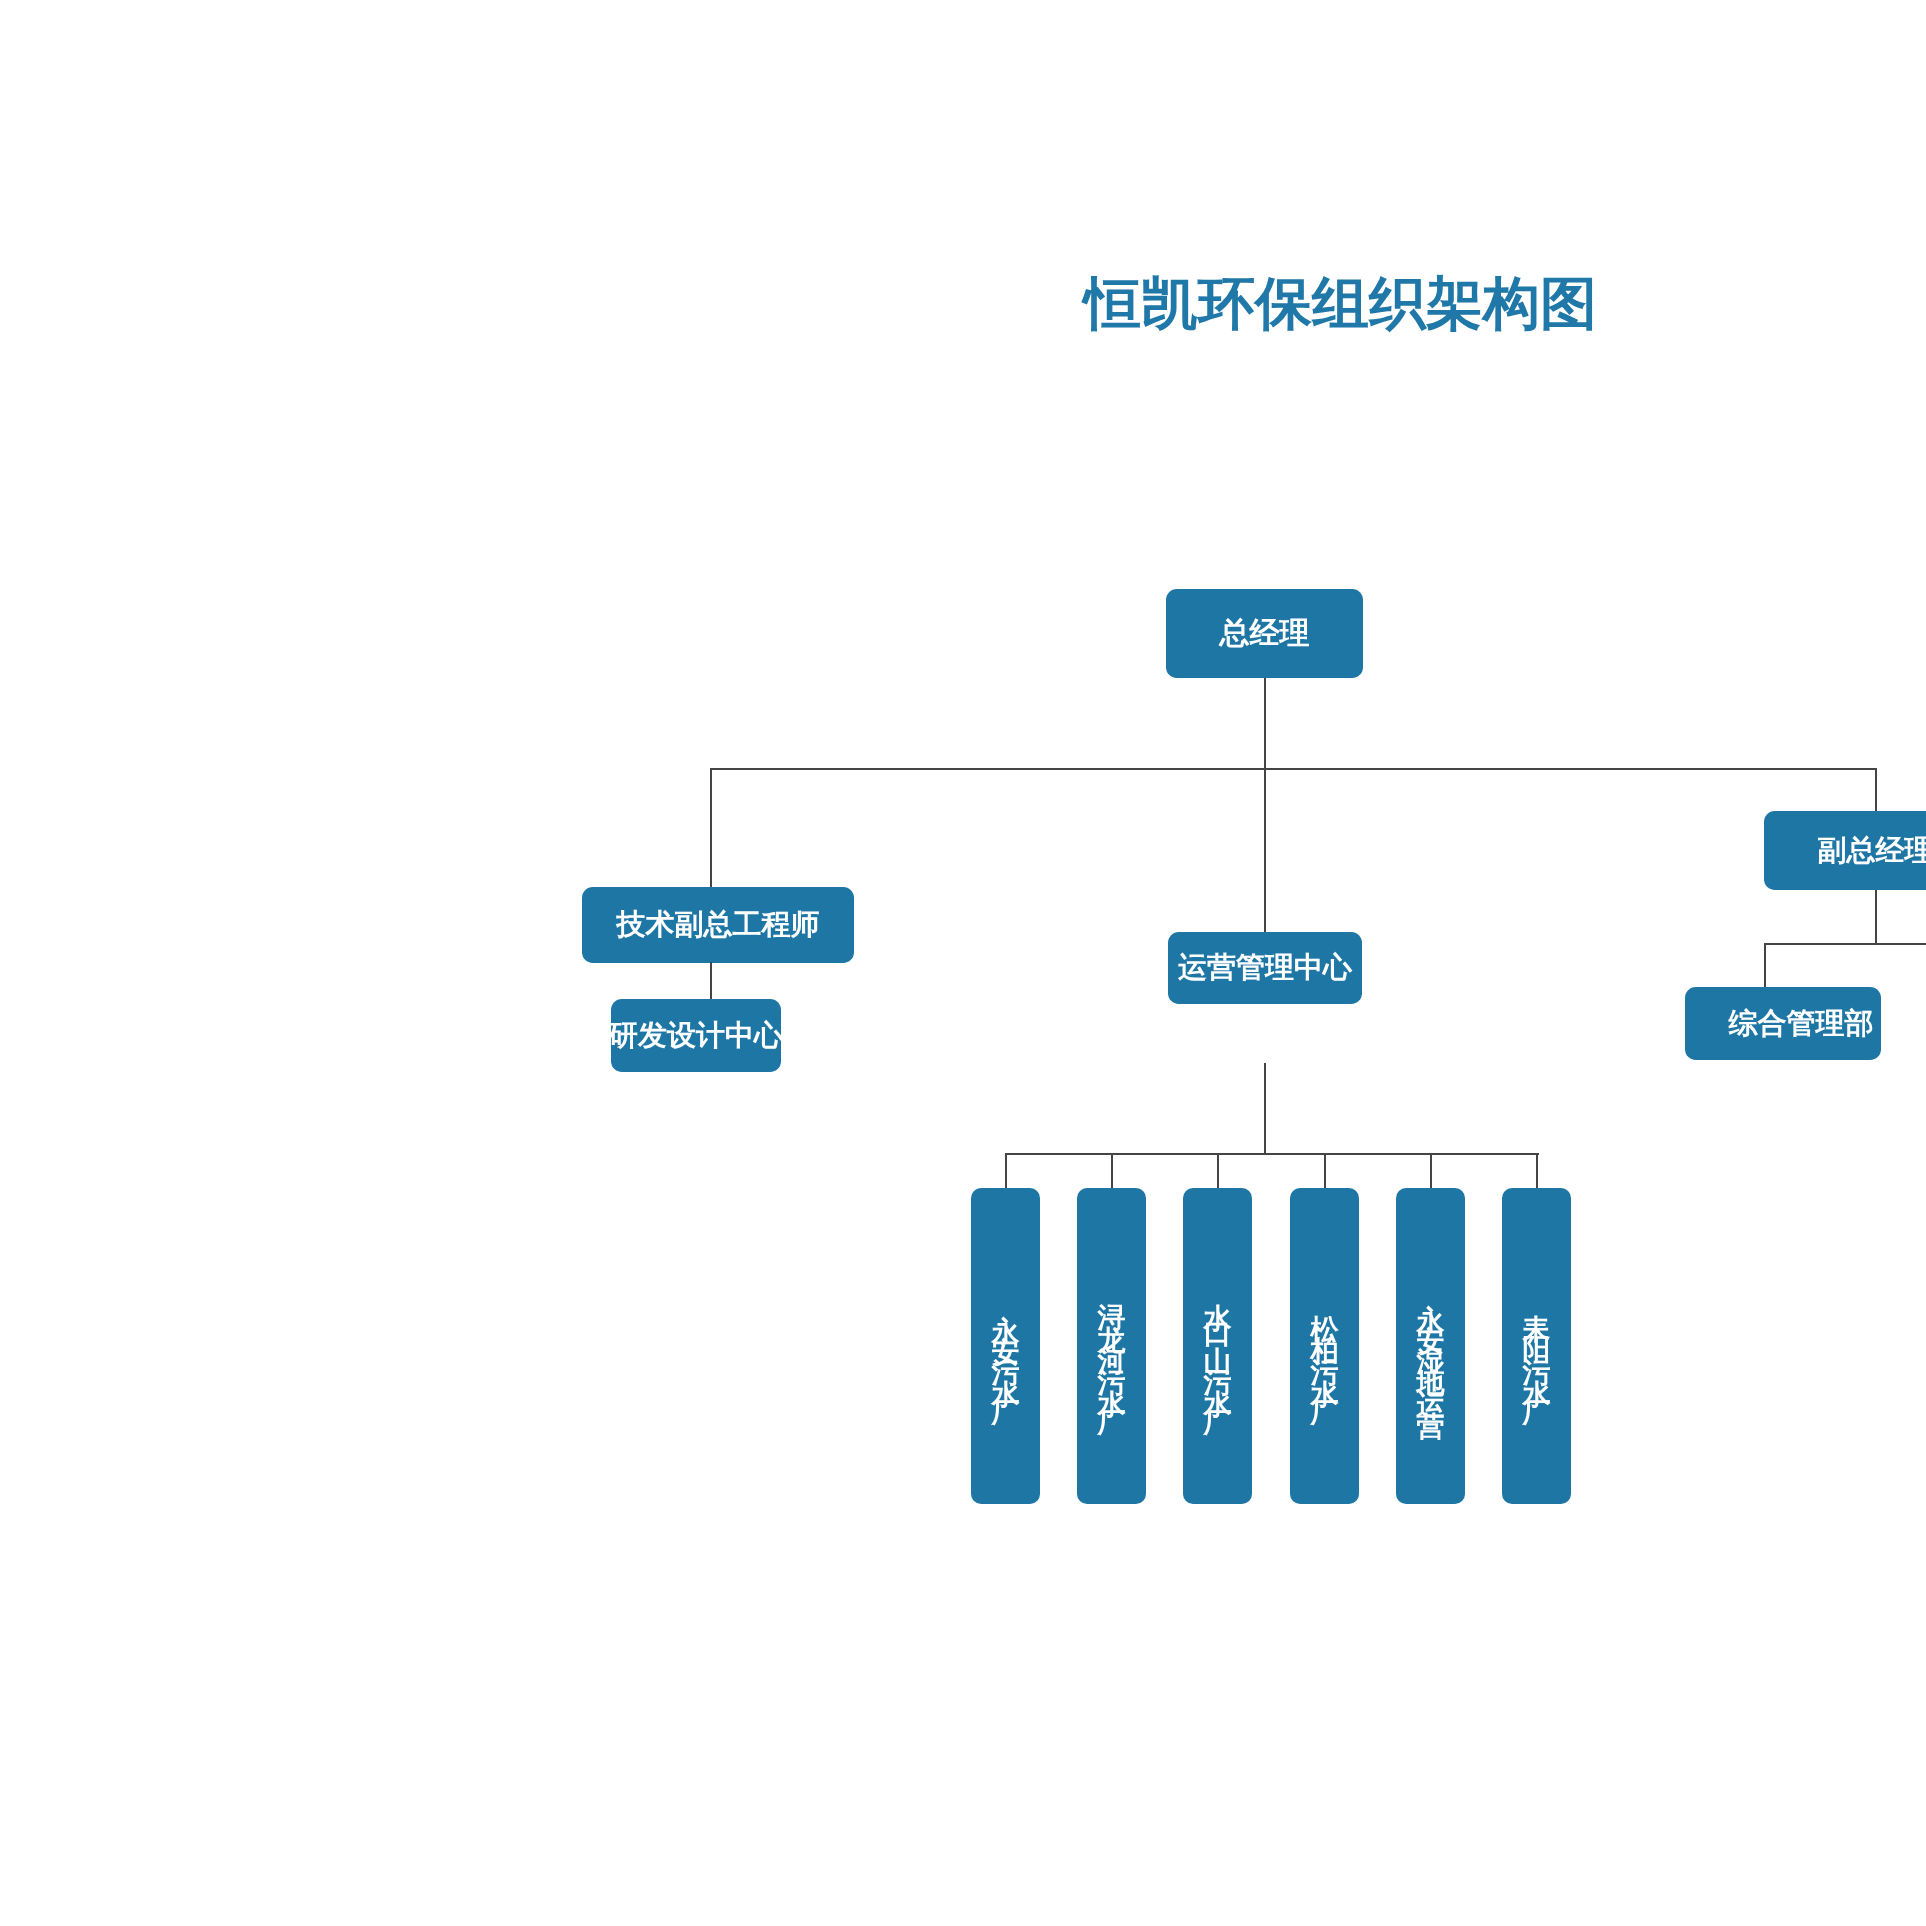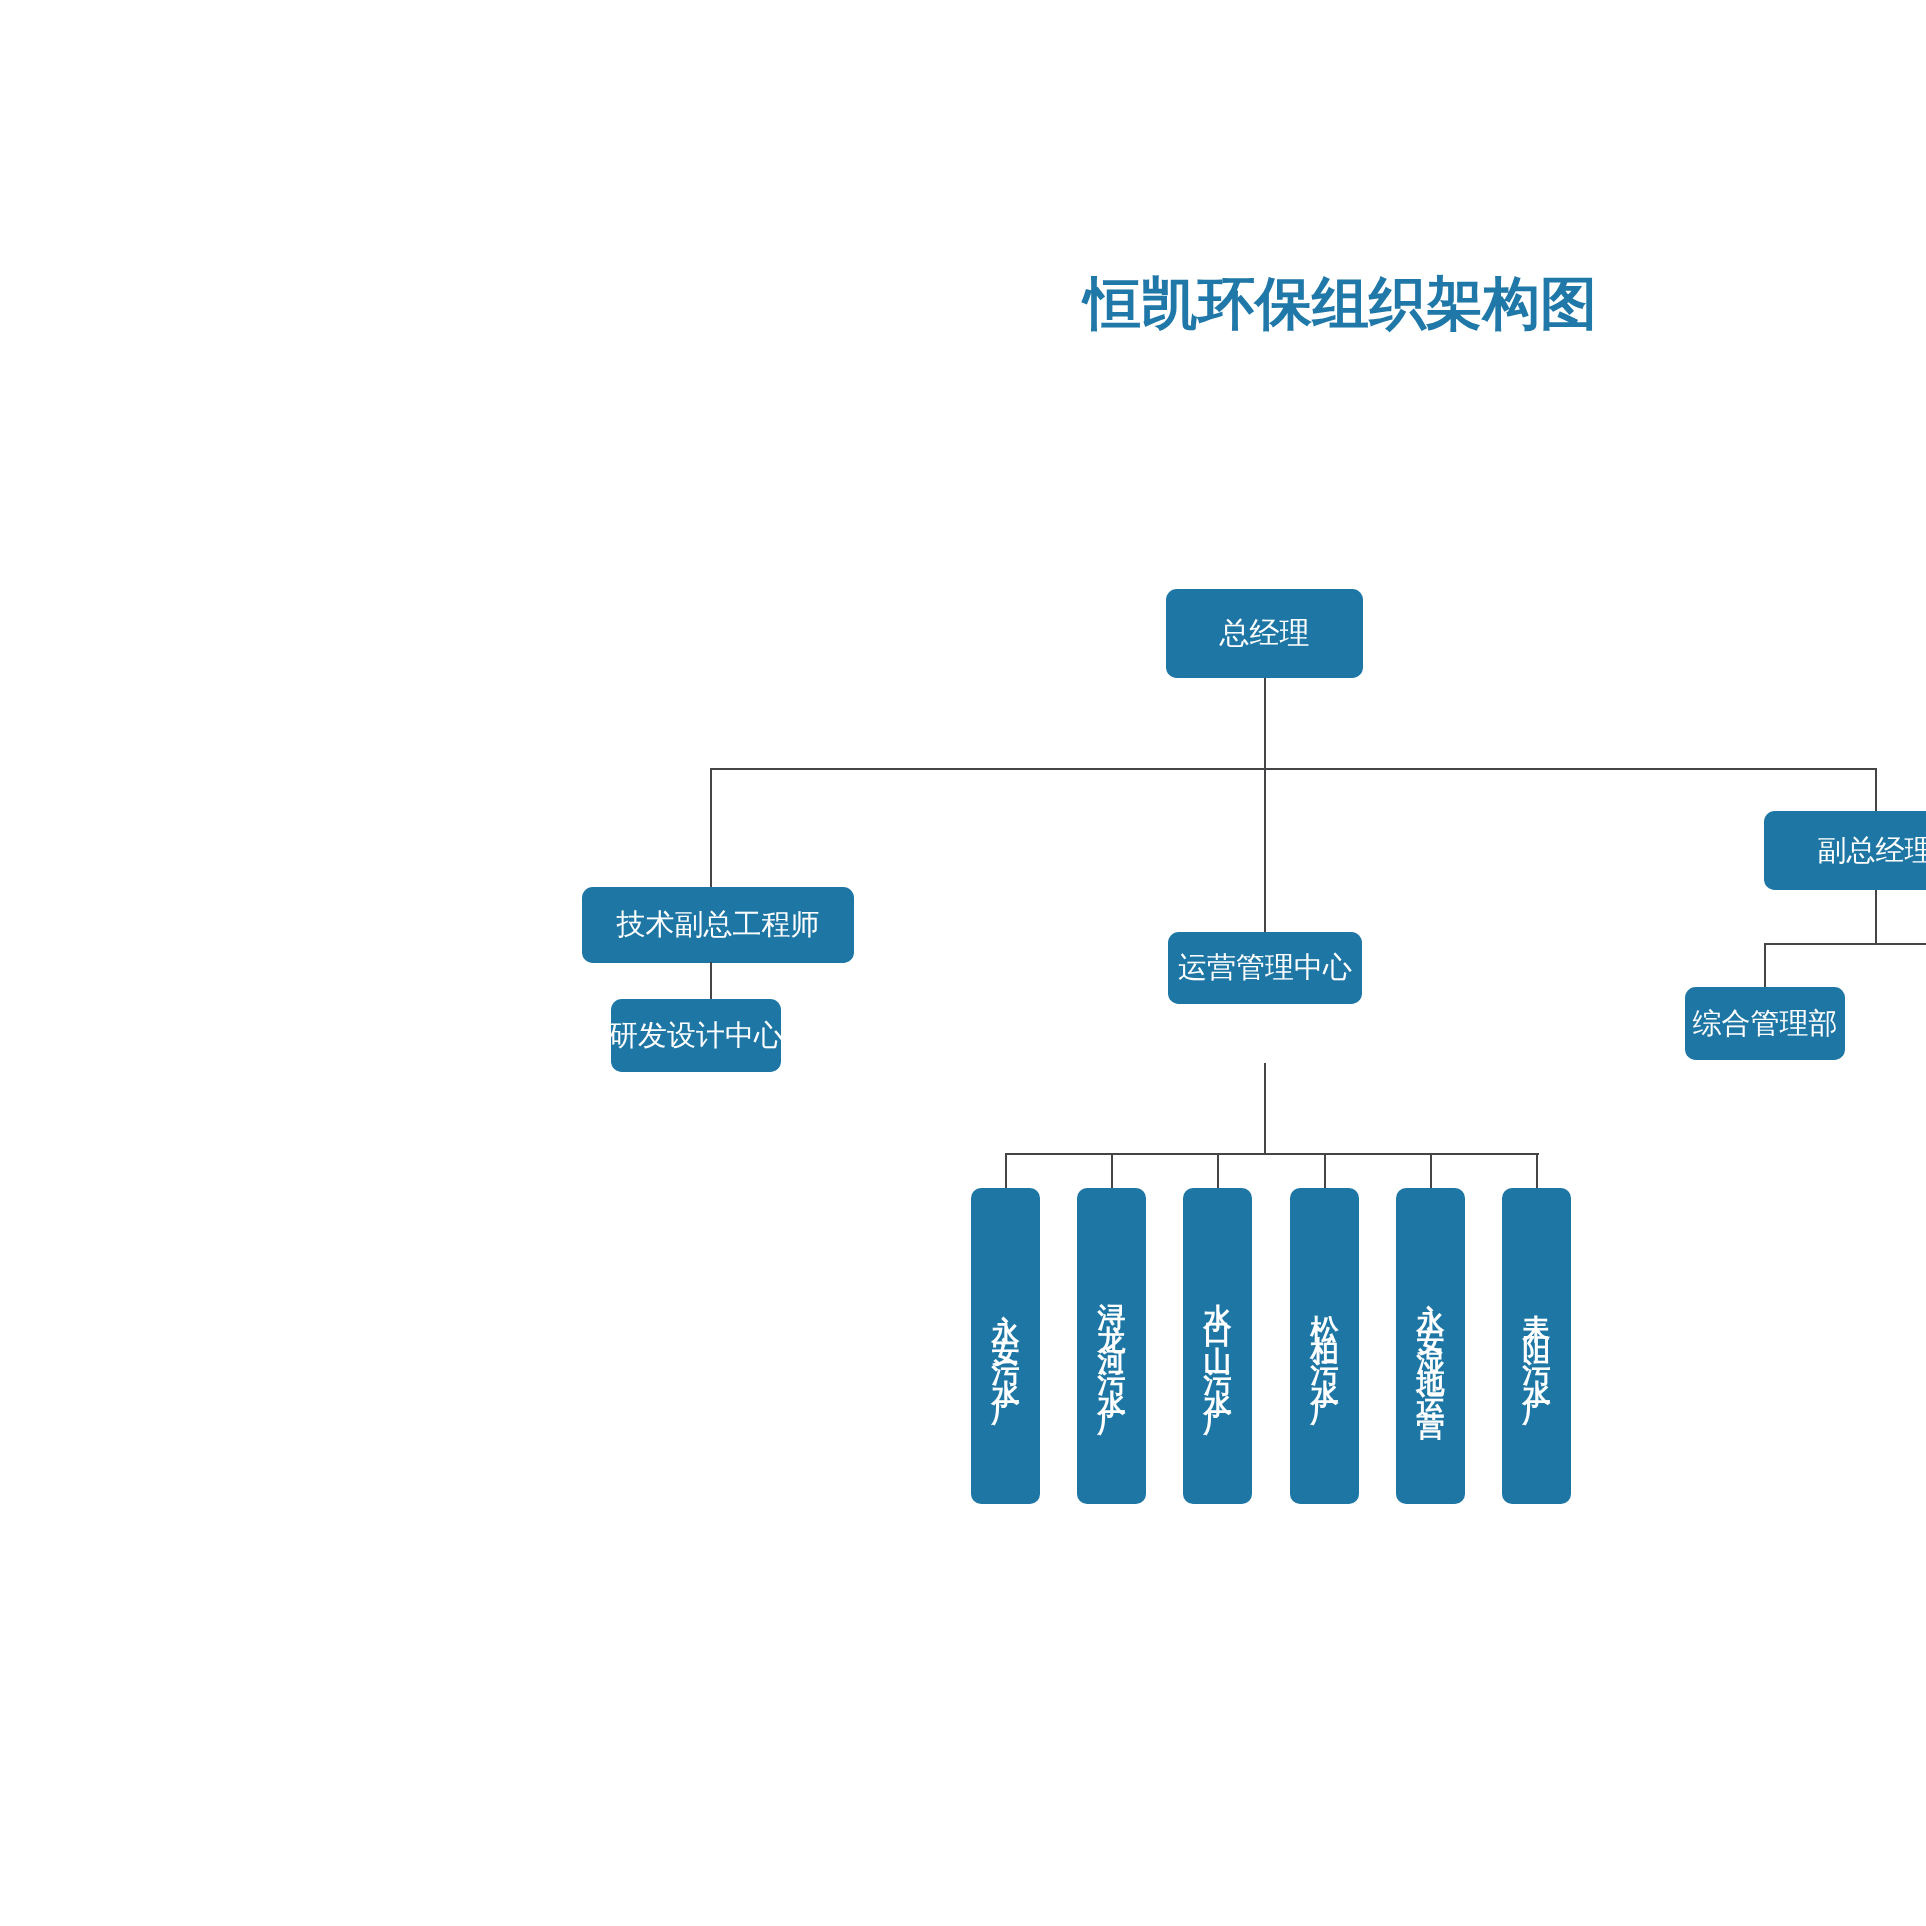--- a/index.html
+++ b/index.html
@@ -13,21 +13,21 @@
     position:absolute;left:1040px;top:274px;width:601px;height:58px;
     font-size:57px;font-weight:700;line-height:58px;text-align:center;
     color:var(--title-color,#1f78a8);letter-spacing:0;white-space:nowrap;
   }
   .node{
     position:absolute;
     background:var(--node-fill,#1e76a4);
     color:var(--node-text,#ffffff);
     border-radius:10.8px;
     display:flex;align-items:center;justify-content:center;
-    font-weight:400;font-size:29px;
+    font-weight:700;font-size:29px;
     white-space:nowrap;
   }
   .node.root{font-size:30px;}
   .vnode{
     position:absolute;
     background:var(--node-fill,#1e76a4);
     color:var(--node-text,#ffffff);
     border-radius:10px;
     display:flex;align-items:center;justify-content:center;
     font-weight:700;font-size:28px;
@@ -66,21 +66,21 @@
     <span>研发设计中心</span>
   </div>
 
   <div class="node" style="left:1764px;top:811px;width:223px;height:79px;">
     <span>副总经理</span>
   </div>
   <div class="vline" style="left:1875px;top:890px;height:54px;"></div>
   <div class="hline" style="left:1764px;top:943px;width:247px;"></div>
   <div class="vline" style="left:1764px;top:944px;height:43px;"></div>
 
-  <div class="node" style="left:1685px;top:987px;width:160px;height:73px;">
+  <div class="node" style="left:1685px;top:987px;width:160px;height:73px;padding-left:36px;">
     <span>综合管理部</span>
   </div>
 
   <div class="node" style="left:1168px;top:932px;width:194px;height:72px;">
     <span>运营管理中心</span>
   </div>
   <div class="vline" style="left:1264px;top:1063px;height:91px;"></div>
   <div class="hline" style="left:1005px;top:1153px;width:534px;"></div>
 
   <div class="vline" style="left:1005px;top:1154px;height:34px;"></div>

